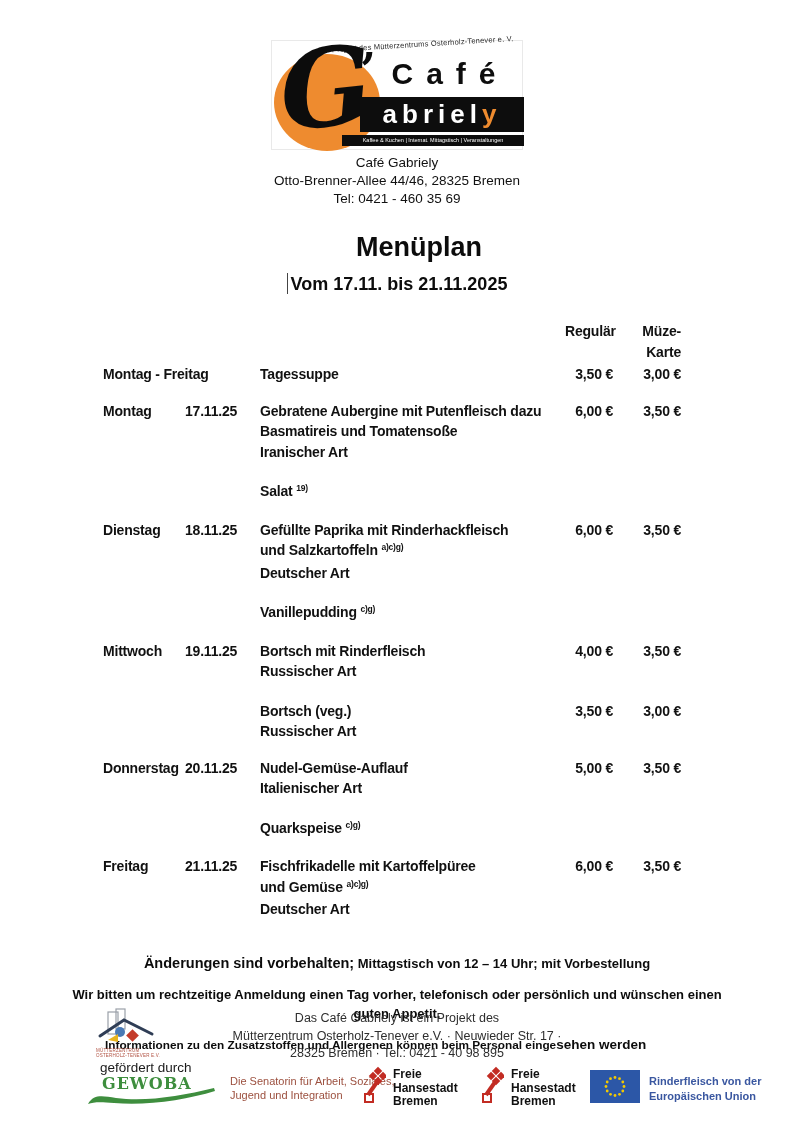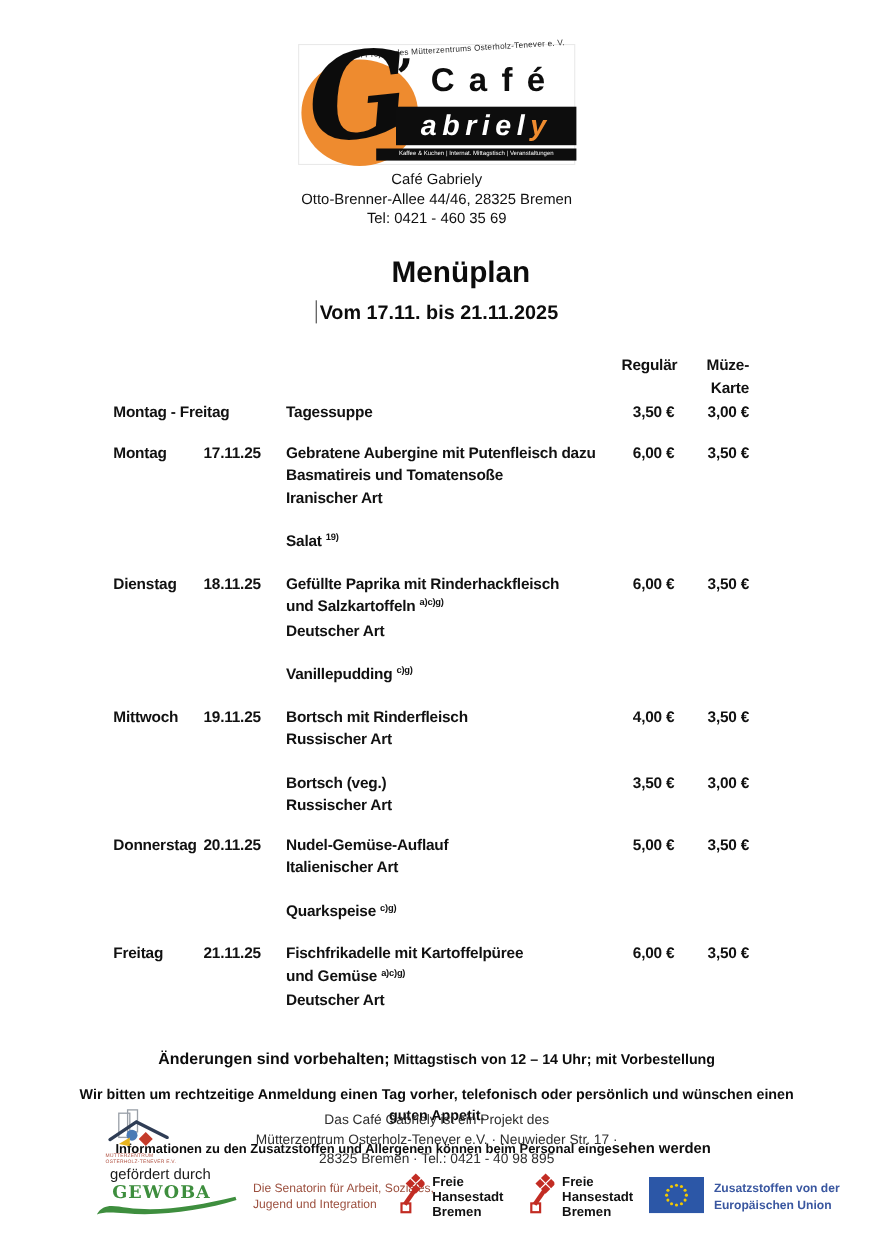--- a/index.html
+++ b/index.html
@@ -6,21 +6,21 @@
   body { background:#ffffff; font-family:"Liberation Sans", sans-serif; }
   .page { position:relative; width:794px; height:1123px; margin:0 auto; background:#fff; overflow:hidden; color:#111; }
 
   
   .logo-box { position:relative; width:252px; height:110px; margin:40px auto 4px auto; border:1px solid #e9e9e9; background:#fff; }
   .logo-project { position:absolute; top:-1px; left:46px; font-size:7.5px; color:#2a2a2a; white-space:nowrap; transform:rotate(-3.5deg); letter-spacing:.2px; }
   .logo-circle { position:absolute; left:2px; top:13px; width:106px; height:97px; background:#ee8b2f; border-radius:50%; }
   .logo-g { position:absolute; left:8px; top:-12px; font-family:"DejaVu Serif", serif; font-style:italic; font-weight:700; font-size:108px; line-height:1.1; color:#0c0c0c; transform:rotate(-6deg); }
   .logo-apos { position:absolute; left:88px; top:2px; font-family:"DejaVu Serif", serif; font-weight:700; font-size:46px; color:#0c0c0c; }
   .logo-cafe { position:absolute; left:104px; top:16px; width:148px; text-align:center; font-weight:800; font-size:30px; letter-spacing:13px; color:#0d0d0d; white-space:nowrap; }
-  .logo-band { position:absolute; left:88px; top:56px; width:164px; height:35px; background:#0d0d0d; color:#fff; font-weight:800; font-size:26px; letter-spacing:5px; line-height:35px; text-align:center; white-space:nowrap;font-style:italic; }
+  .logo-band { position:absolute; left:88px; top:56px; width:164px; height:35px; background:#0d0d0d; color:#fff; font-weight:800; font-size:26px; letter-spacing:5px; line-height:35px; text-align:center; white-space:nowrap; }
   .logo-band .y-orange { color:#ee8b2f; }
   .logo-strip { position:absolute; left:70px; top:94px; width:182px; height:11px; background:#0d0d0d; color:#fff; font-size:5.5px; line-height:11px; text-align:center; white-space:nowrap; }
 
   .address { text-align:center; font-weight:400; font-size:13.5px; line-height:18px; color:#111; }
 
   .title { text-align:center; font-weight:800; font-size:27px; margin-top:24px; color:#0c0c0c;padding-left:44px; }
   .subtitle { text-align:center; font-weight:700; font-size:18px; margin-top:10px; color:#0c0c0c; }
   .cursor-bar { display:inline-block; width:1px; height:21px; background:#444; margin-right:3px; vertical-align:-4px; }
 
   
@@ -293,19 +293,19 @@
             <circle cx="29.5" cy="24.3" r="1.4"></circle>
           <circle cx="25" cy="25.5" r="1.4"></circle>
             <circle cx="20.5" cy="24.3" r="1.4"></circle>
           <circle cx="17.2" cy="21" r="1.4"></circle>
             <circle cx="16" cy="16.5" r="1.4"></circle>
           <circle cx="17.2" cy="12" r="1.4"></circle>
             <circle cx="20.5" cy="8.7" r="1.4"></circle>
         </g>
       </svg>
       <div class="eu-text">
-        <div>Zusatzstoffen von der</div>
+        <div>Rinderfleisch von der</div>
         <div>Europäischen Union</div>
       </div>
     </div>
 
   </div>
 </div>
 
 </body></html>

